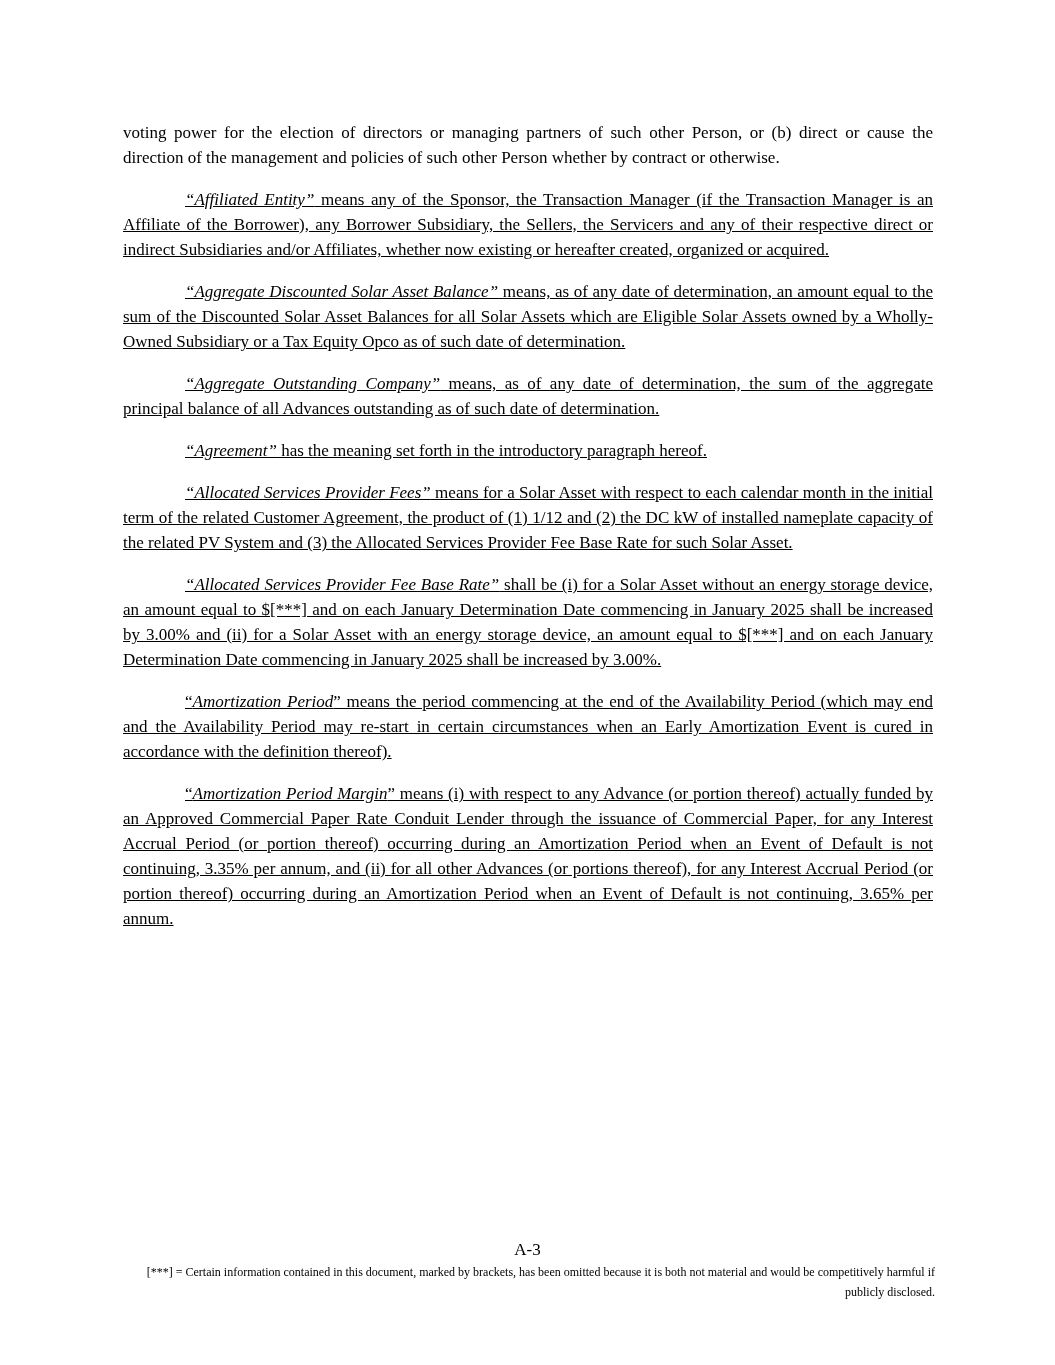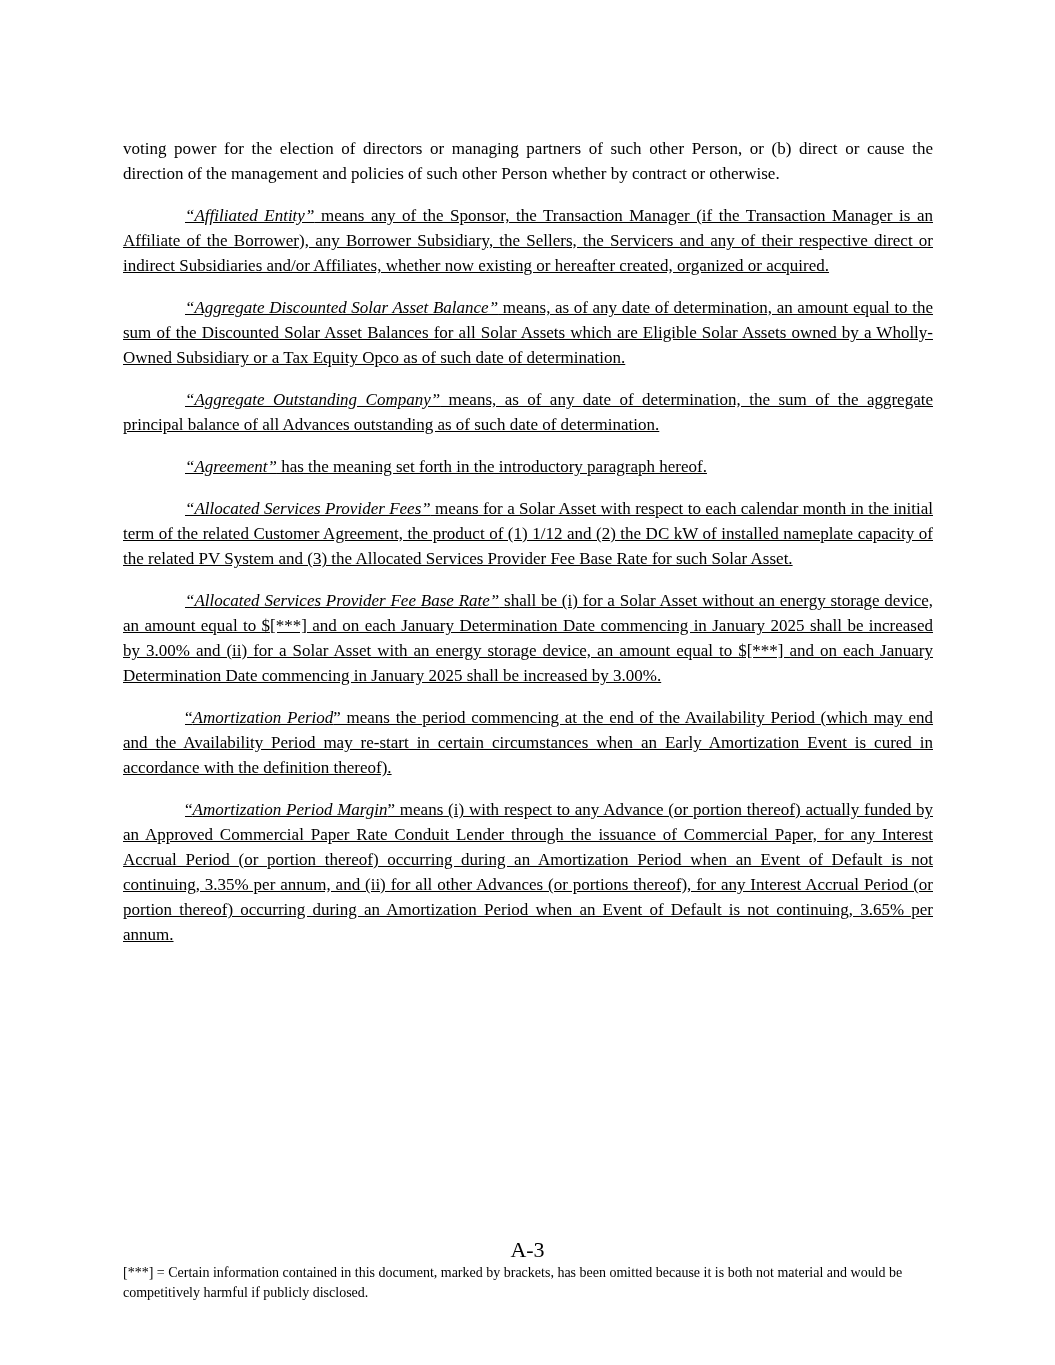--- a/index.html
+++ b/index.html
@@ -17,50 +17,49 @@
     overflow: hidden;
   }
   .body-text {
     position: absolute;
     left: 123px;
     top: 120px;
     width: 810px;
     font-size: 17px;
     line-height: 25px;
     text-align: justify;
-    margin-top: 16px;
   }
   .para {
     margin: 0 0 17px 0;
     padding: 0;
   }
   .para.indent {
     text-indent: 62px;
     text-decoration: underline;
   }
   .term {
     font-style: italic;
   }
   .page-number {
     position: absolute;
     top: 1237px;
     left: 0;
     width: 1055px;
     text-align: center;
-    font-size: 22px;
+    font-size: 17px;
     line-height: 25px;
   }
   .footnote {
     position: absolute;
     top: 1263px;
     left: 123px;
     width: 812px;
-    font-size: 14px;
+    font-size: 12px;
     line-height: 19.5px;
-    text-align: left;
+    text-align: right;
   }
 </style>
 </head>
 <body>
 
 <div class="page">
   <div class="body-text">
       <p class="para"><span>voting power for the election of directors or managing partners of such other Person, or (b) direct or cause the direction of the management and policies of such other Person whether by contract or otherwise.</span></p>
       <p class="para indent"><span class="term">“Affiliated Entity”</span><span> means any of the Sponsor, the Transaction Manager (if the Transaction Manager is an Affiliate of the Borrower), any Borrower Subsidiary, the Sellers, the Servicers and any of their respective direct or indirect Subsidiaries and/or Affiliates, whether now existing or hereafter created, organized or acquired.</span></p>
       <p class="para indent"><span class="term">“Aggregate Discounted Solar Asset Balance”</span><span> means, as of any date of determination, an amount equal to the sum of the Discounted Solar Asset Balances for all Solar Assets which are Eligible Solar Assets owned by a Wholly-Owned Subsidiary or a Tax Equity Opco as of such date of determination.</span></p>

